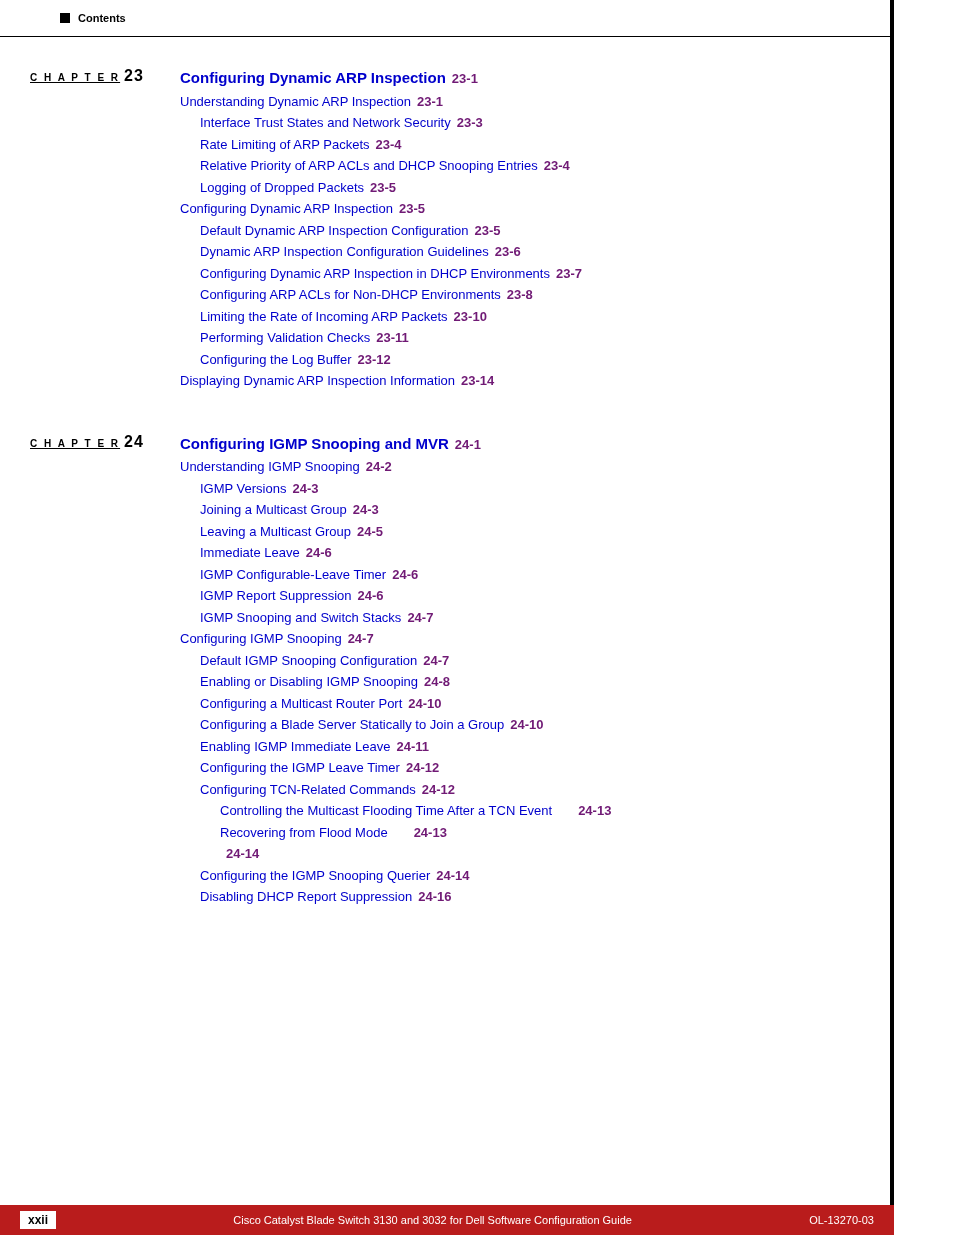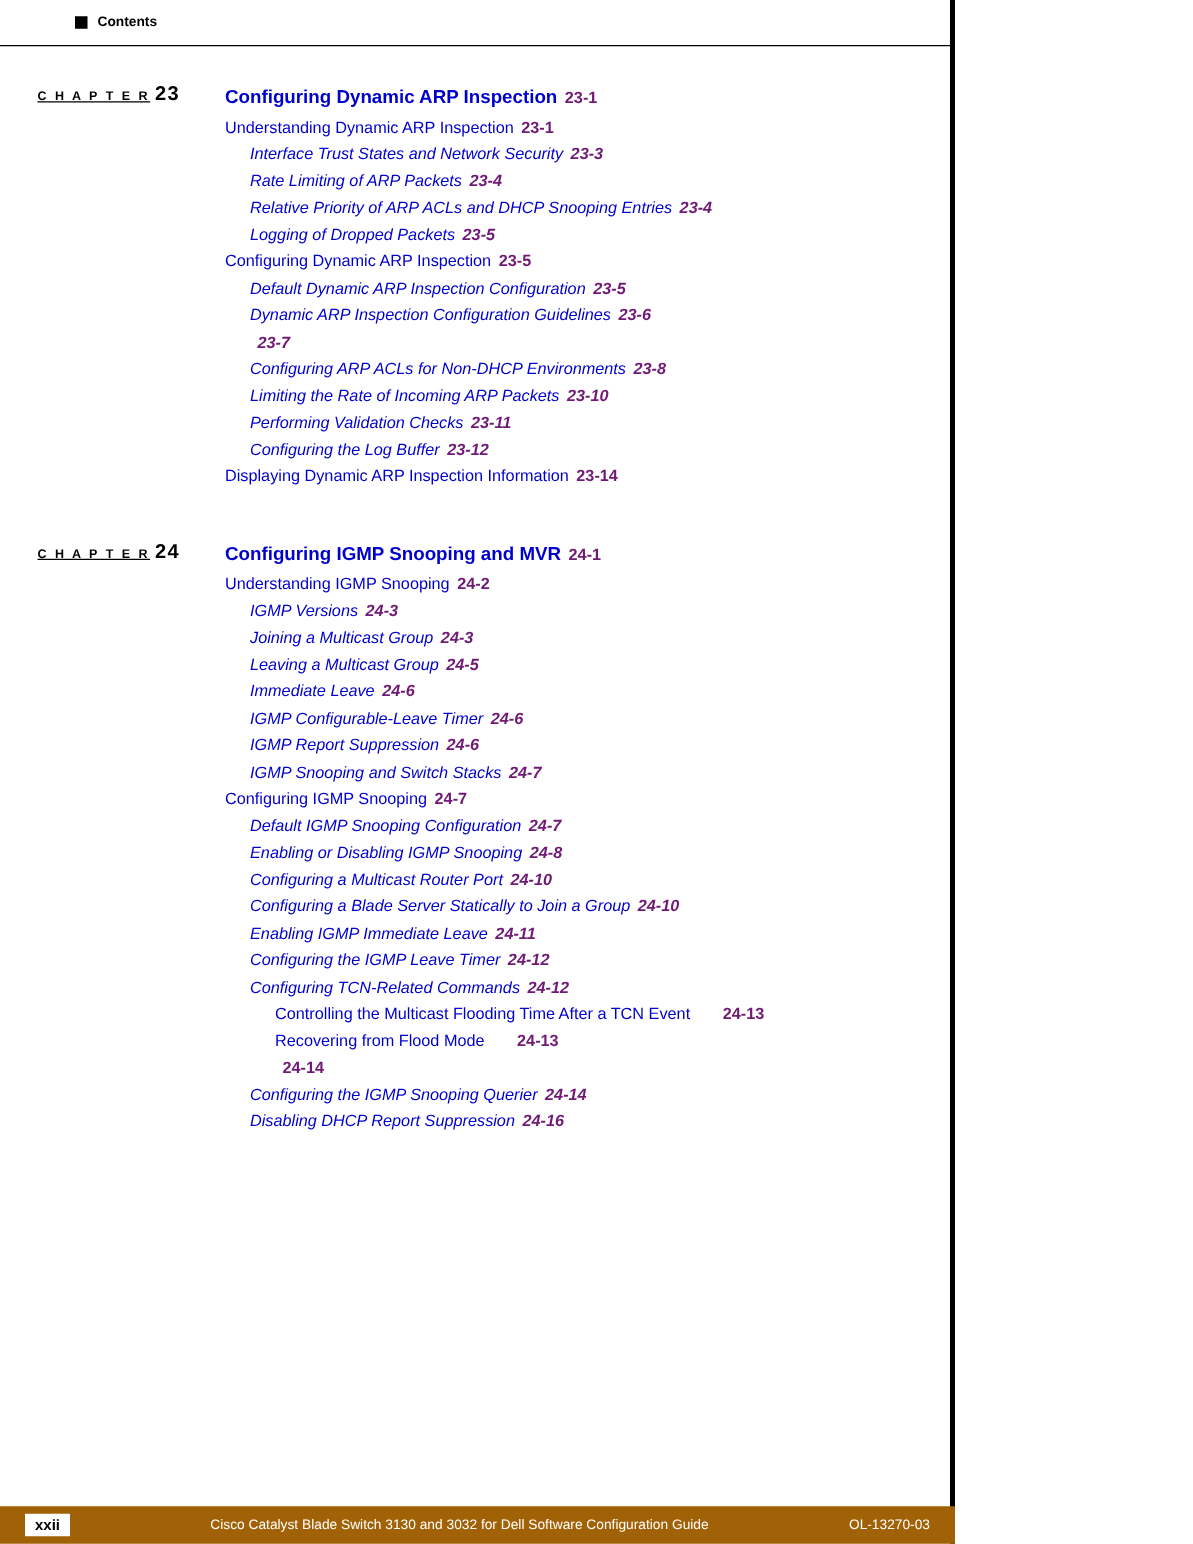--- a/index.html
+++ b/index.html
@@ -6,21 +6,21 @@
     body {
       font-family: Arial, Helvetica, sans-serif;
       font-size: 13px;
       background: #fff;
       color: #000;
       width: 954px;
       min-height: 1235px;
       position: relative;
     }
     .page {
-      width: 764px;
+      width: 894px;
       min-height: 1235px;
       background: #fff;
       position: relative;
       padding: 0;
     }
     
     .top-border {
       position: absolute;
       top: 0;
       right: 0;
@@ -64,21 +64,20 @@
       display: flex;
       align-items: baseline;
       margin-bottom: 2px;
       line-height: 1.5;
     }
     .toc-item.level1 {
       padding-left: 0;
     }
     .toc-item.level2 {
       padding-left: 20px;
-      font-style: italic;
     }
     .toc-item.level3 {
       padding-left: 40px;
       gap: 20px;
     }
     .toc-link {
       color: #0000cc;
       text-decoration: none;
       font-size: 13px;
     }
@@ -87,21 +86,21 @@
       color: #701a75;
       font-size: 13px;
       margin-left: 6px;
       white-space: nowrap;
     }
     .footer {
       position: absolute;
       bottom: 0;
       left: 0;
       right: 0;
-      background: #a16207;
+      background: #b91c1c;
       color: #fff;
       padding: 6px 20px;
       display: flex;
       justify-content: space-between;
       align-items: center;
       font-size: 11px;
       gap: 24px;
     }
     .footer-page-num {
       background: #fff;
@@ -184,20 +183,21 @@
             </div>
             <div class="toc-item level2">
               <a class="toc-link" href="#">Default Dynamic ARP Inspection Configuration</a>
               <span class="toc-page">23-5</span>
             </div>
             <div class="toc-item level2">
               <a class="toc-link" href="#">Dynamic ARP Inspection Configuration Guidelines</a>
               <span class="toc-page">23-6</span>
             </div>
             <div class="toc-item level2">
+              <a class="toc-link" href="#">Configuring Dynamic ARP Inspection in DHCP Environments</a>
               <span class="toc-page">23-7</span>
             </div>
             <div class="toc-item level2">
               <a class="toc-link" href="#">Configuring ARP ACLs for Non-DHCP Environments</a>
               <span class="toc-page">23-8</span>
             </div>
             <div class="toc-item level2">
               <a class="toc-link" href="#">Limiting the Rate of Incoming ARP Packets</a>
               <span class="toc-page">23-10</span>
             </div>

